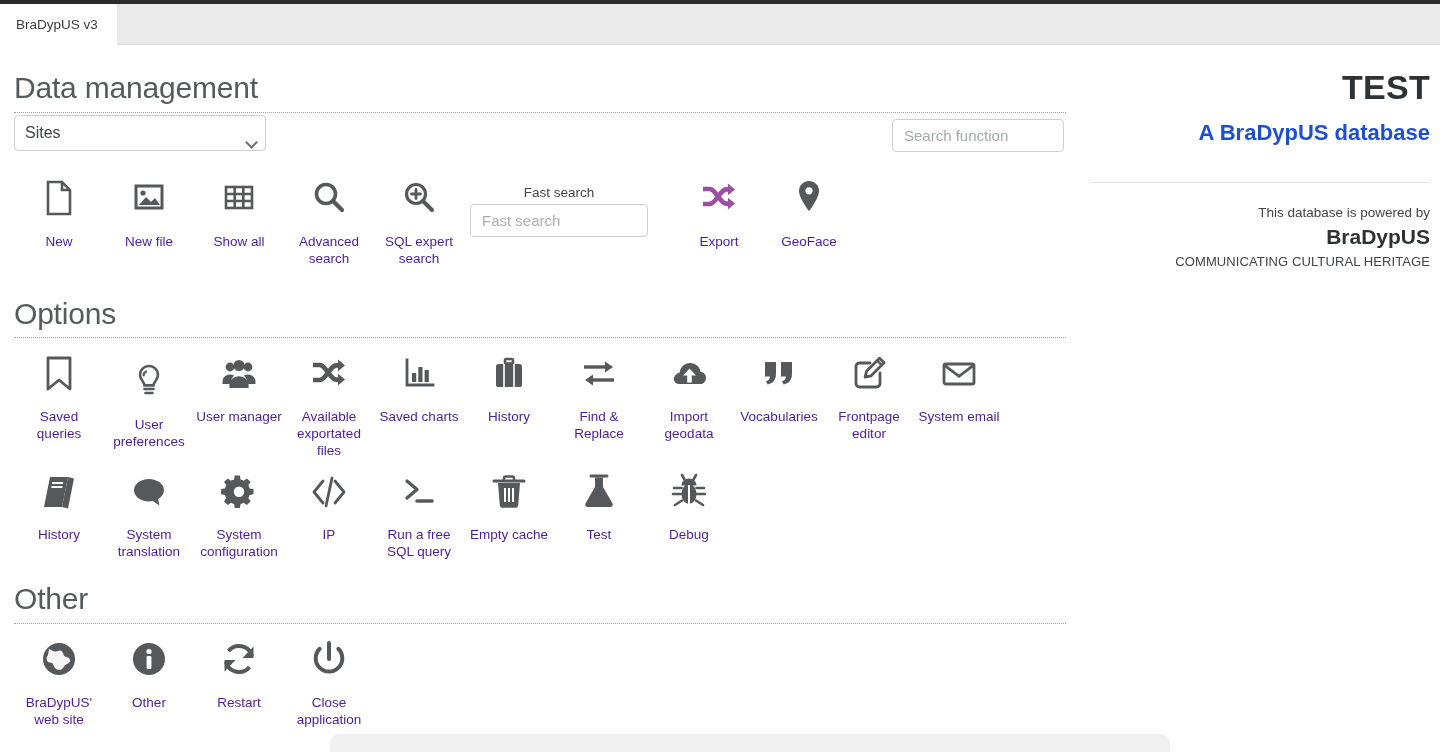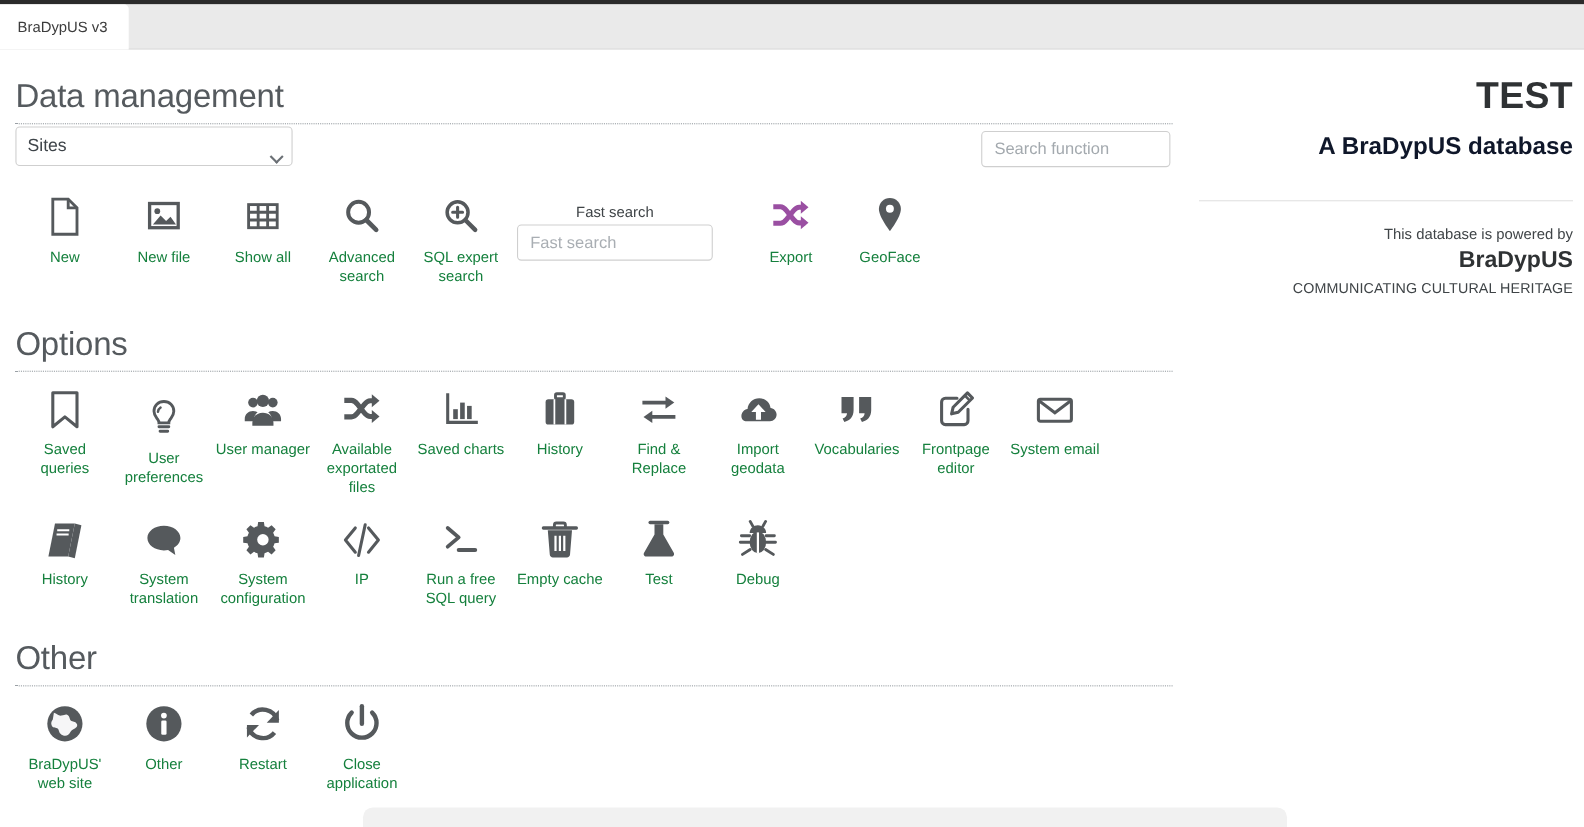--- a/index.html
+++ b/index.html
@@ -107,22 +107,22 @@
     display: block;
     height: 46px;
     line-height: 46px;
     color: #55595c;
   }
   .ibtn .glyph svg { display: inline-block; vertical-align: middle; }
   .ibtn .lbl {
     display: block;
     font-size: 13.5px;
     line-height: 17px;
-    color: #15803d;
-    margin-top: 4px;
+    color: #4c1d95;
+    margin-top: 12px;
   }
   .ibtn.accent .glyph { color: #9a4fa2; }
 
   
   .fastsearch-box {
     position: absolute;
     width: 178px;
     text-align: center;
   }
   .fastsearch-box .fs-label {
@@ -142,21 +142,21 @@
     font-family: "Liberation Sans", sans-serif;
   }
   .fastsearch-box input::placeholder { color: #a9aeb3; }
 
   
   .test-title {
     font-size: 34px; font-weight: bold; color: #2f3234;
     margin: 24px 0 0 0; letter-spacing: 0.3px; line-height: 1.1;
   }
   .db-sub {
-    font-size: 22px; font-weight: bold; color: #0f172a;
+    font-size: 22px; font-weight: bold; color: #1d4ed8;
     margin: 14px 0 12px 0;
   }
   .rule {
     margin: 36px 0 0 0; height: 1px; background: #e2e2e2;
     margin-left: 10px;
   }
   .powered {
     font-size: 13.5px; color: #3f4447; margin: 22px 0 0 0;
   }
   .brand {

